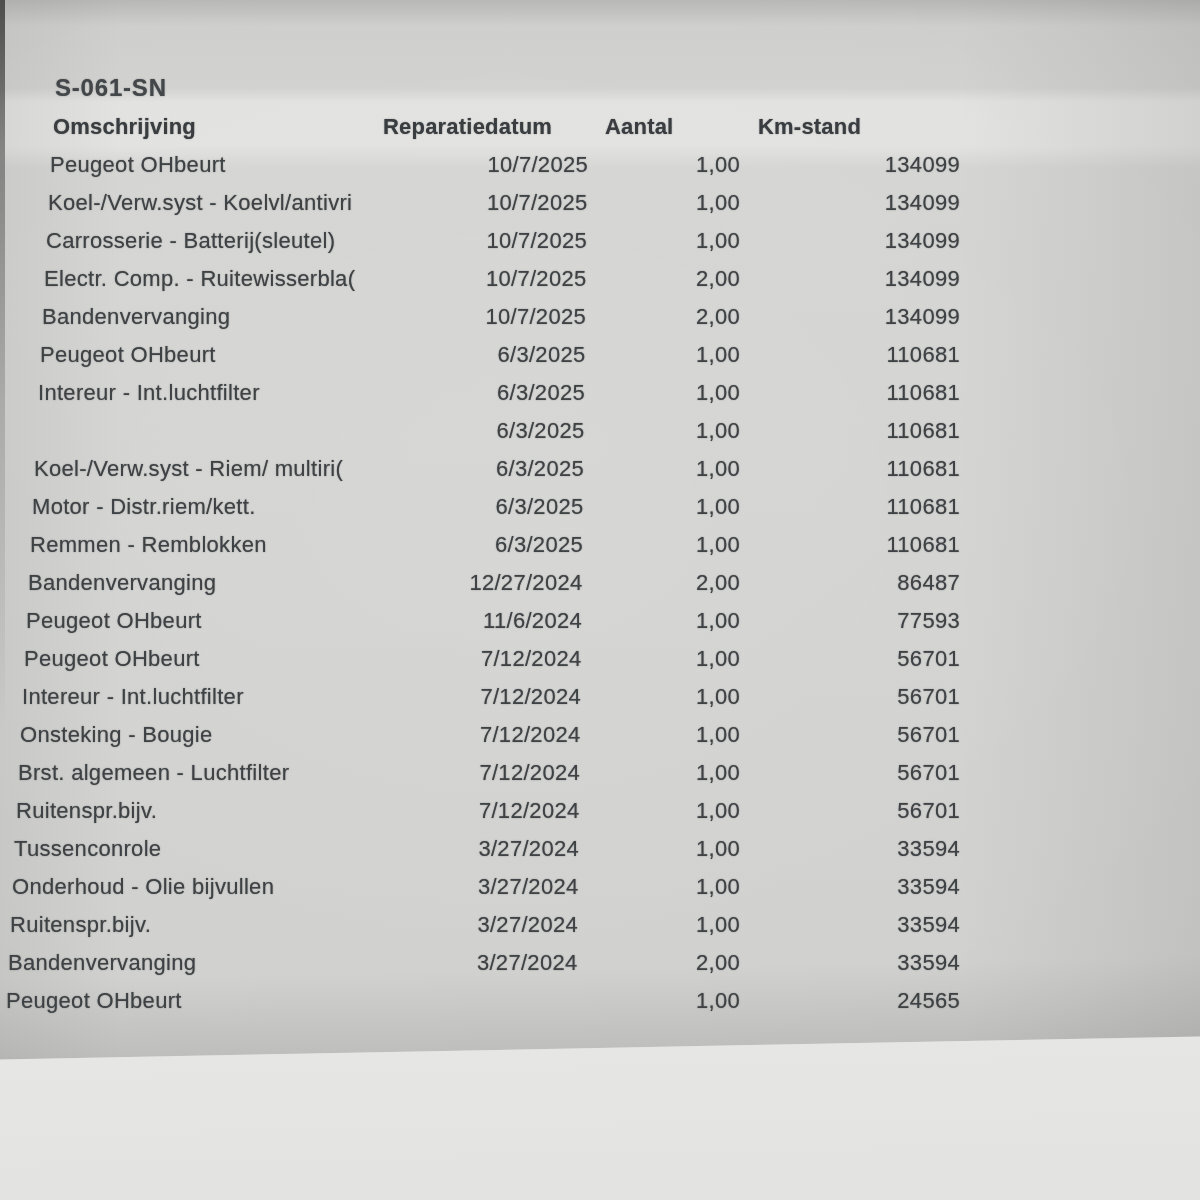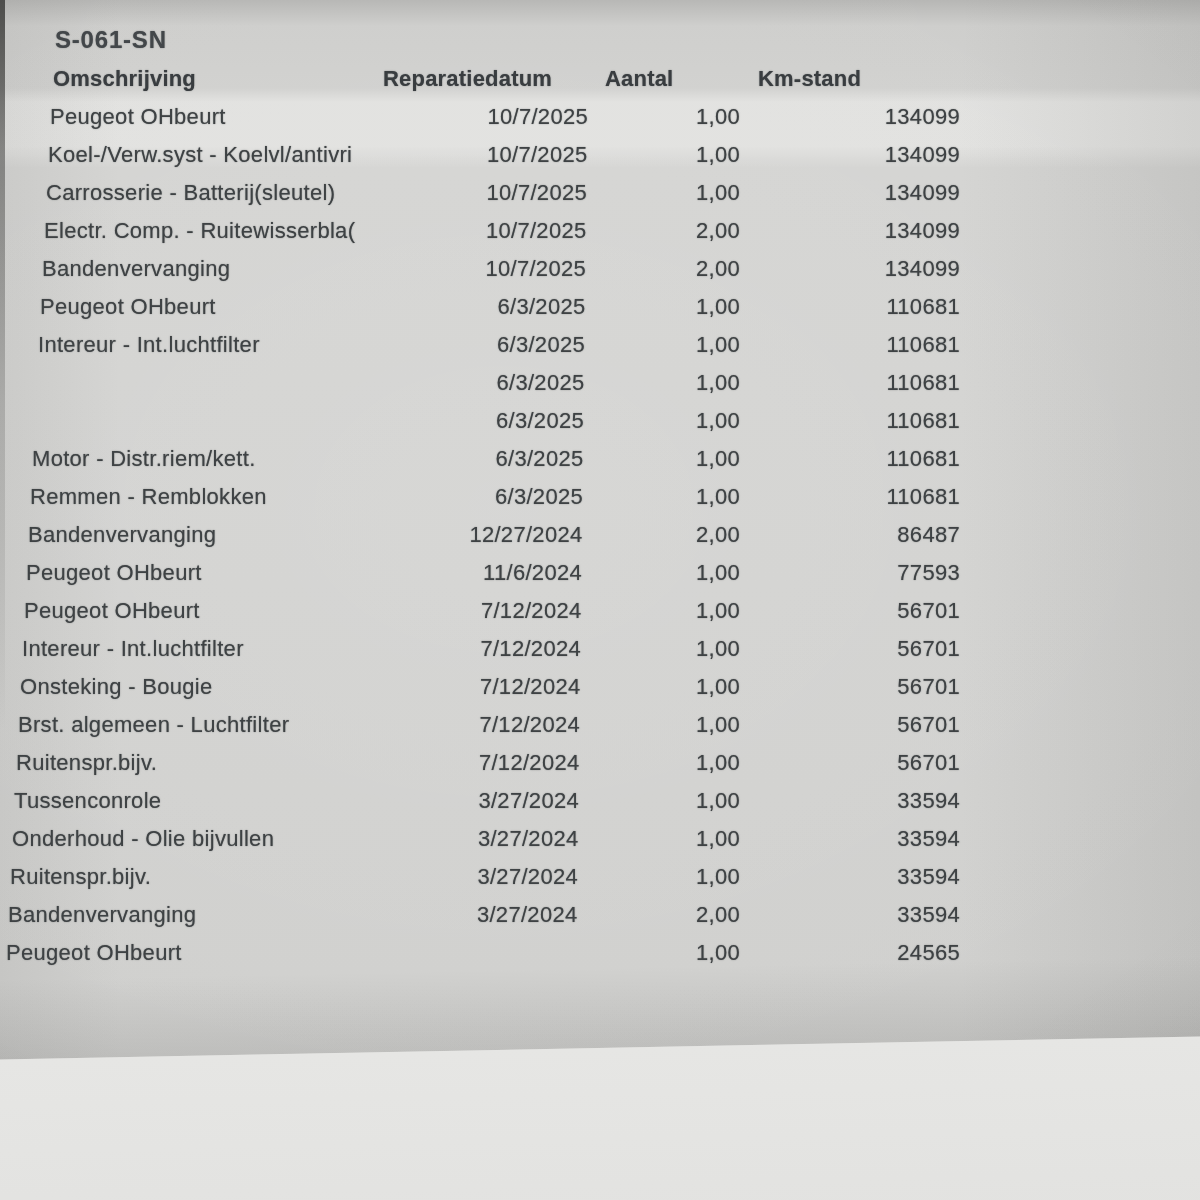--- a/index.html
+++ b/index.html
@@ -67,20 +67,21 @@
       rgba(140,140,138,0.00) 100%);
   }
 
   
   .content {
     position: absolute;
     inset: 0;
     color: #3e4244;
     text-shadow: 0 0 1.3px rgba(62,66,68,0.65);
     filter: blur(0.35px);
+    margin-top: 48px;
   }
 
   .title {
     position: absolute;
     left: 55px;
     top: 26px;
     font-size: 24px;
     font-weight: 600;
     letter-spacing: 0.8px;
     color: #43474a;
@@ -188,20 +189,21 @@
   </div>
         <div class="row" style="--i: 7;">
     <span class="cell c-date">6/3/2025</span>
     <span class="cell c-qty">1,00</span>
     <span class="cell c-km">110681</span>
   </div>
         <div class="row" style="--i: 8;">
     <span class="cell c-date">6/3/2025</span>
     <span class="cell c-qty">1,00</span>
     <span class="cell c-km">110681</span>
+    <span class="cell c-desc">Koel-/Verw.syst - Riem/ multiri(</span>
   </div>
         <div class="row" style="--i: 9;">
     <span class="cell c-date">6/3/2025</span>
     <span class="cell c-qty">1,00</span>
     <span class="cell c-km">110681</span>
     <span class="cell c-desc">Motor - Distr.riem/kett.</span>
   </div>
         <div class="row" style="--i: 10;">
     <span class="cell c-date">6/3/2025</span>
     <span class="cell c-qty">1,00</span>

